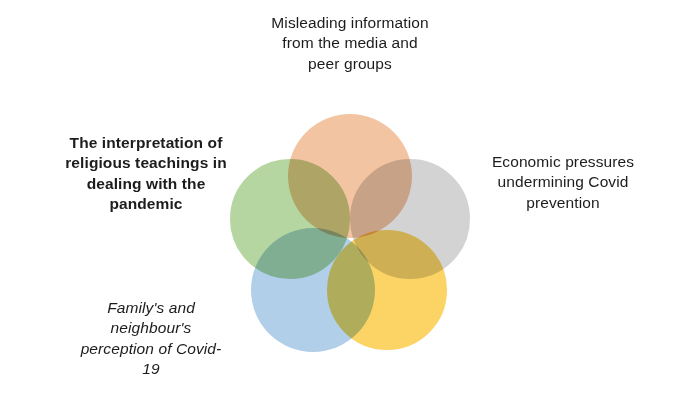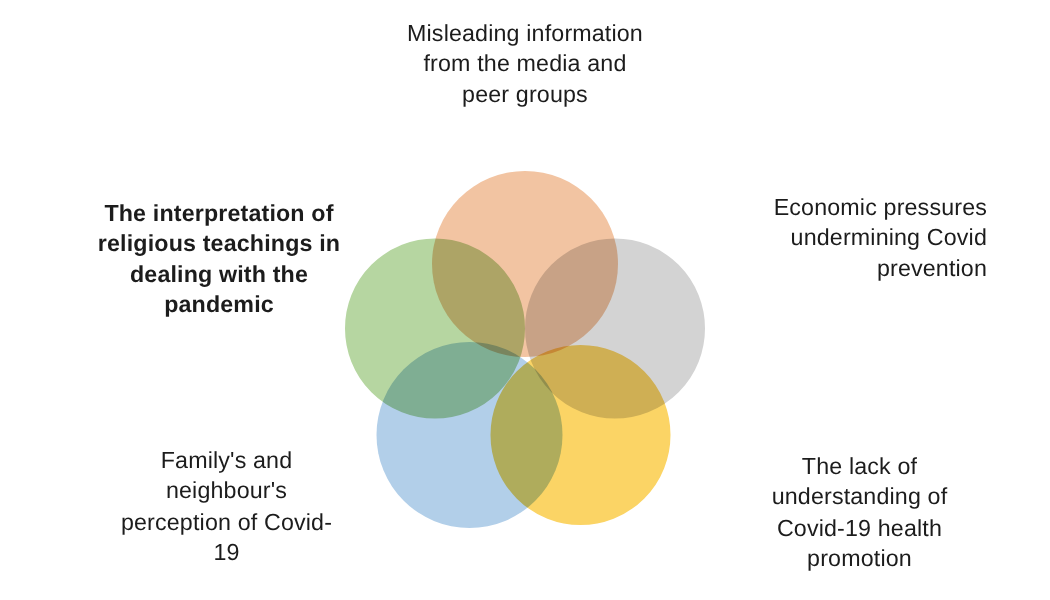--- a/index.html
+++ b/index.html
@@ -51,22 +51,22 @@
     text-align: center;
     font-size: 15.5px;
     line-height: 1.32;
     color: #1c1c1c;
     white-space: pre-line;
     letter-spacing: 0.1px;
   }
 
   #label-top        { left: 245px; top: 13px;  width: 210px; }
   #label-left       { left: 48px;  top: 133px; width: 196px; font-weight: bold; }
-  #label-right      { left: 468px; top: 129px; width: 190px; text-align: right; }
-  #label-bottomleft { left: 56px;  top: 298px; width: 190px; }
+  #label-right      { left: 468px; top: 152px; width: 190px; }
+  #label-bottomleft { left: 56px;  top: 298px; width: 190px; font-style: italic; }
   #label-bottomright{ left: 478px; top: 302px; width: 190px; }
 </style>
 </head>
 <body style="background: rgb(255, 255, 255);">
 
 <div id="diagram-root">
 
   <div class="venn-stage">
     <div class="venn-circle" id="circle-blue" style="left: 251px; top: 228px; width: 124px; height: 124px; background: rgb(178, 207, 233);"></div>
     <div class="venn-circle" id="circle-peach" style="left: 288px; top: 114px; width: 124px; height: 124px; background: rgb(242, 196, 162);"></div>
@@ -86,18 +86,14 @@
 
   <div class="venn-label" id="label-right">Economic pressures
 undermining Covid
 prevention</div>
 
   <div class="venn-label" id="label-bottomleft">Family's and
 neighbour's
 perception of Covid-
 19</div>
 
-  <div class="venn-label" id="label-bottomright">The lack of
-understanding of
-Covid-19 health
-promotion</div>
 
 </div>
 
 </body></html>

